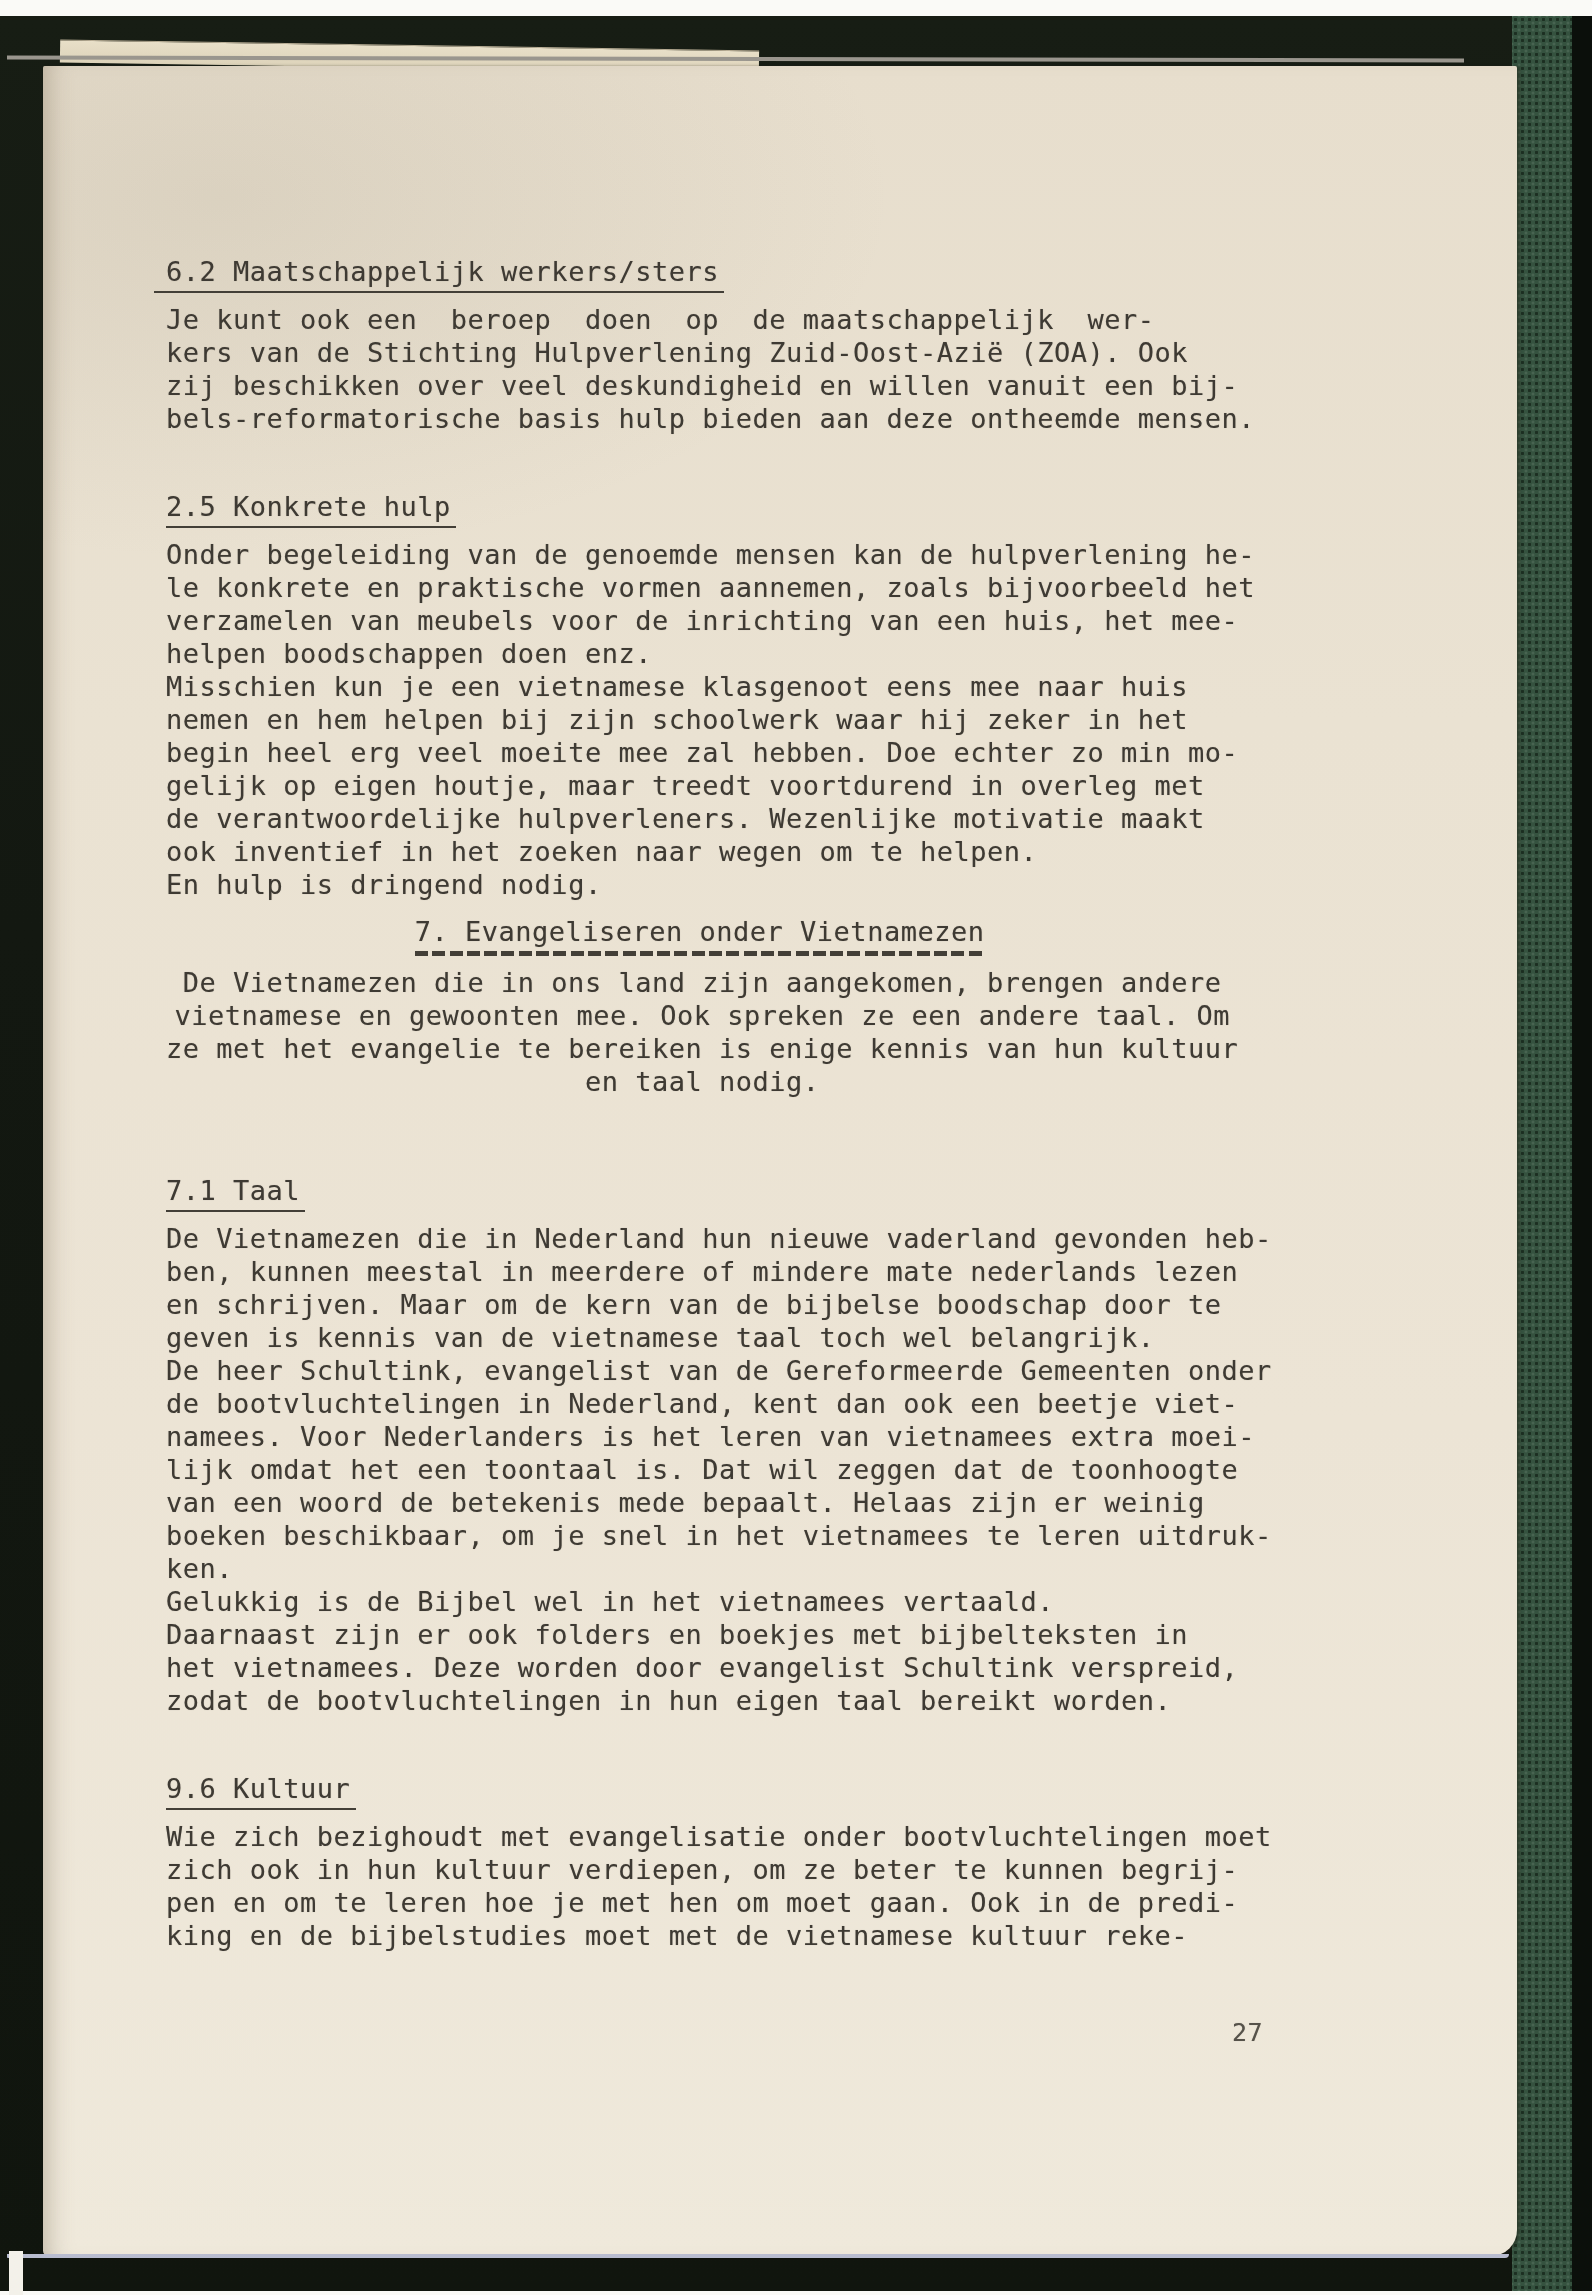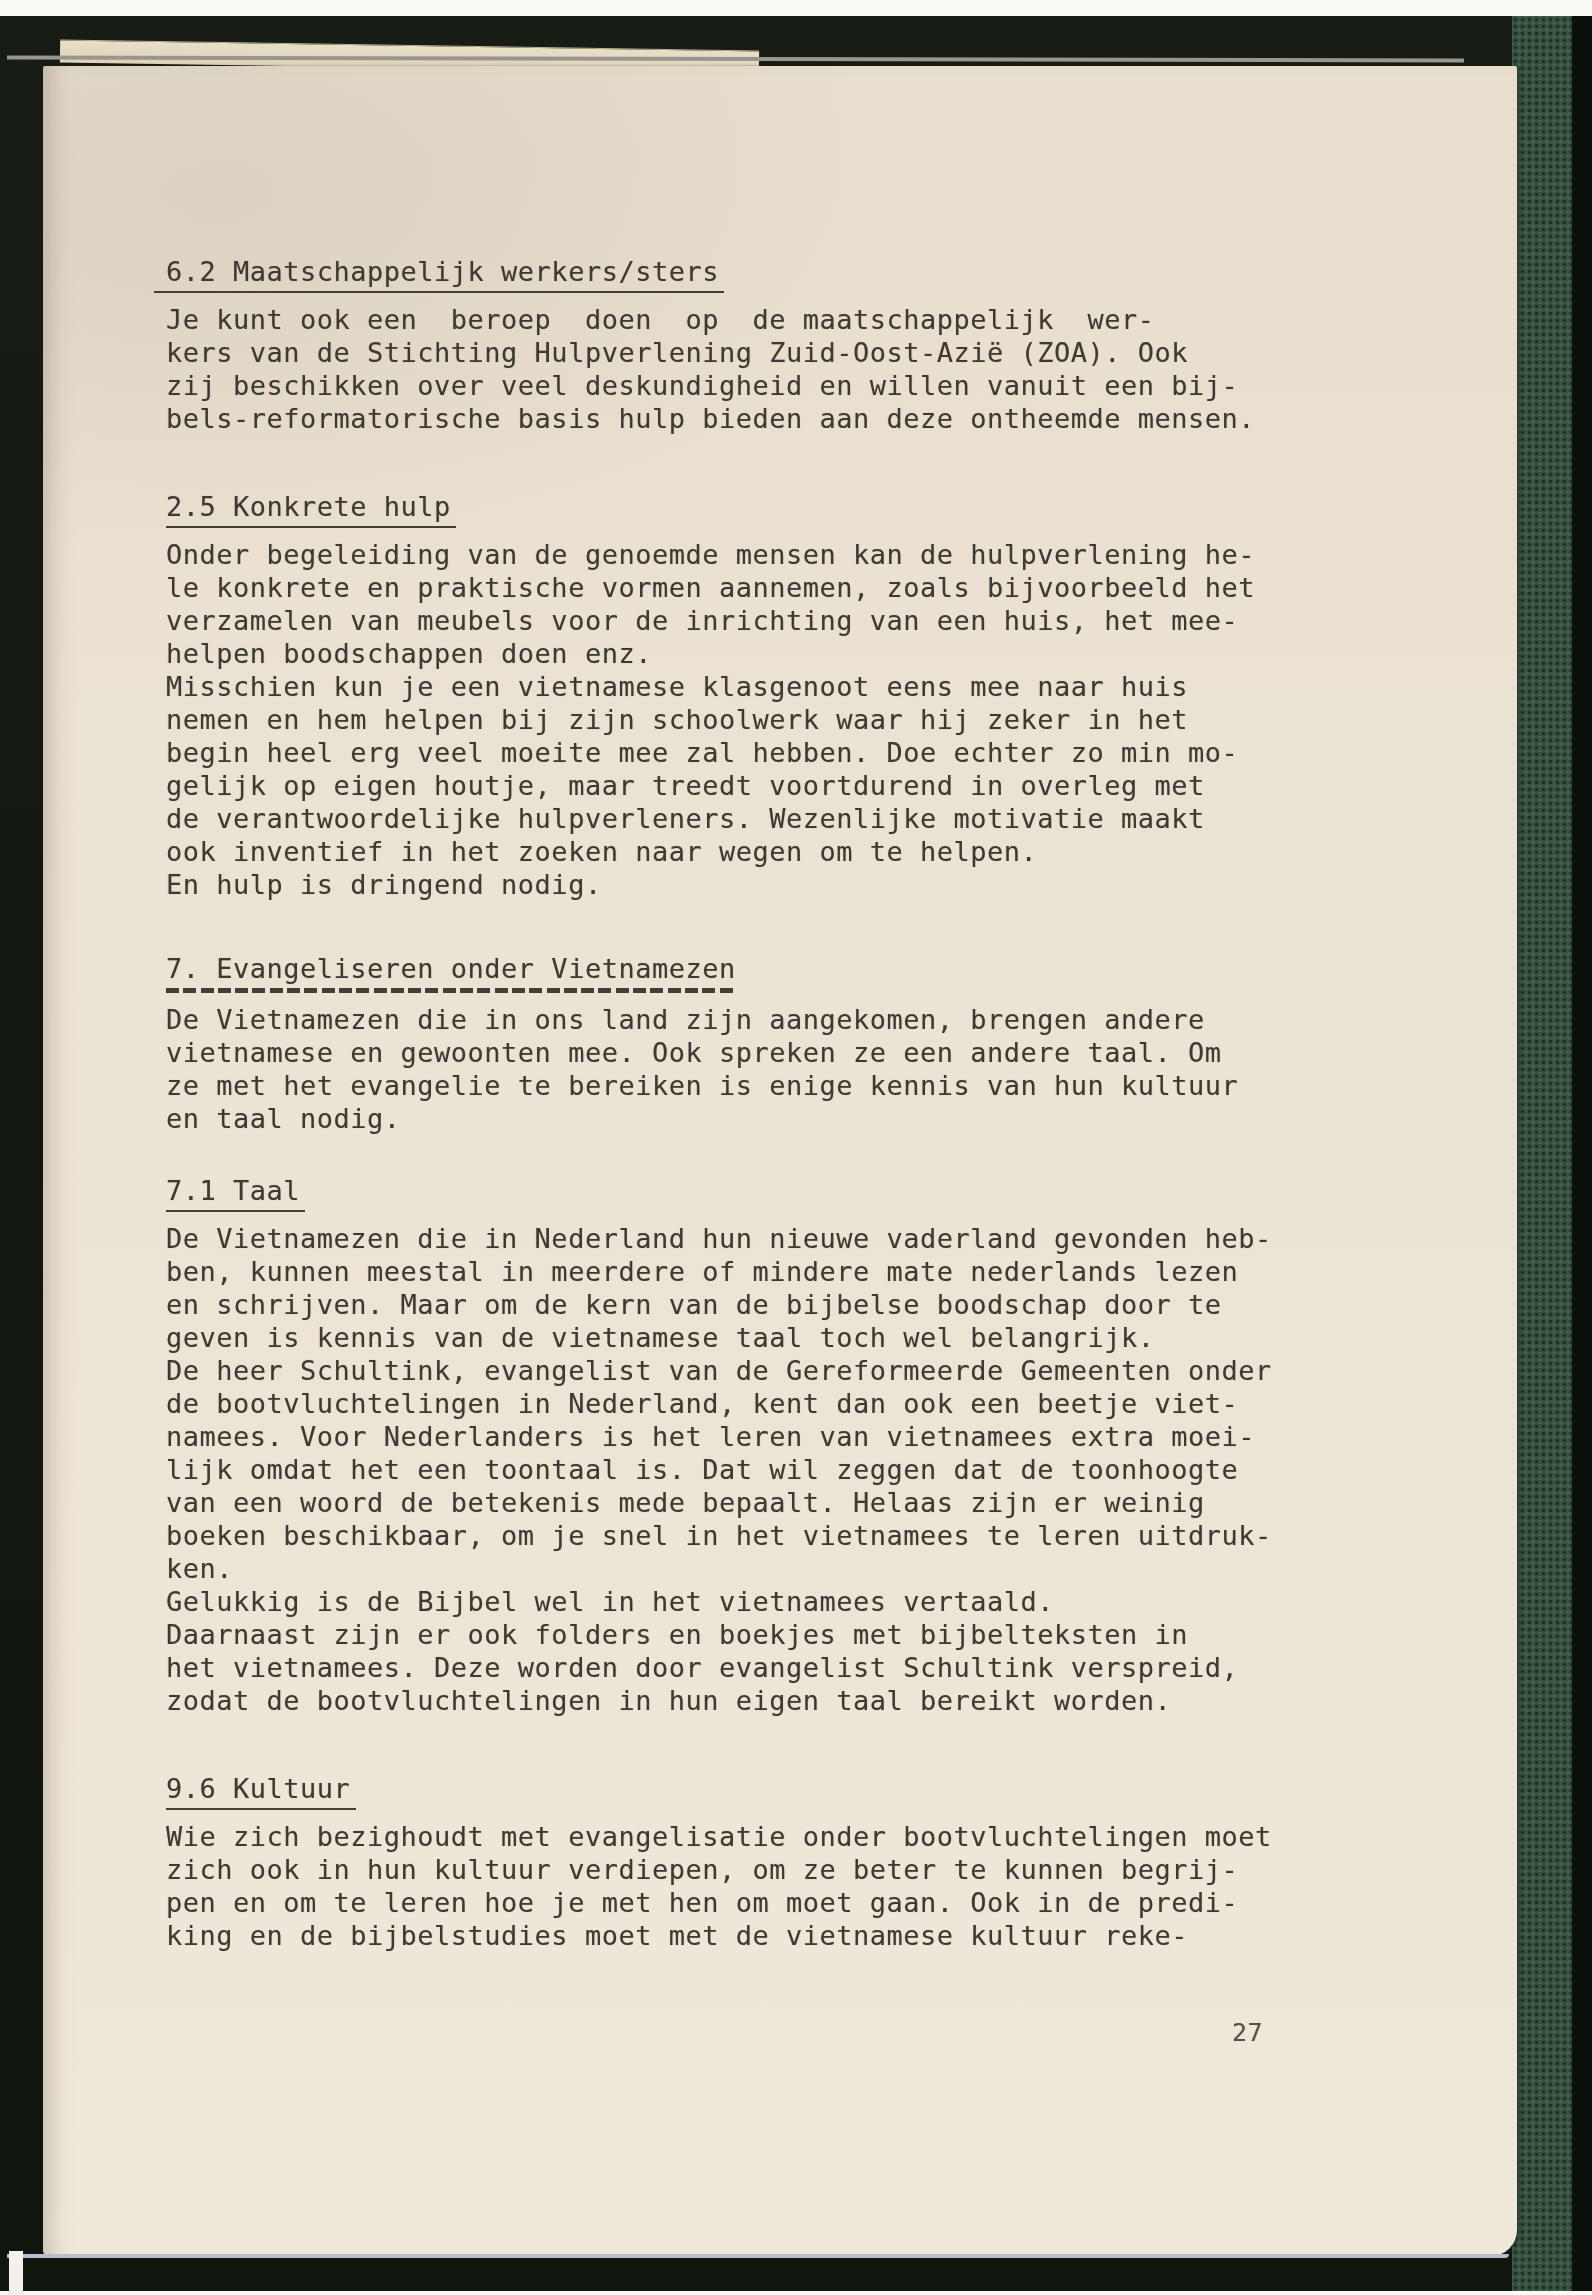--- a/index.html
+++ b/index.html
@@ -72,21 +72,21 @@
   .hd.dashed{border-bottom:none;padding-bottom:0;}
   .hd.dashed::after{
     content:"";display:block;height:4.3px;margin-top:4.3px;
     background:repeating-linear-gradient(90deg,#433f37 0 13px,transparent 13px 17.3px);
   }
   .para{
     margin:10.4px 0 0 0;white-space:pre-wrap;
     font-size:27px;line-height:33px;letter-spacing:0.5px;color:var(--ink);
     text-shadow:0 0 0.9px rgba(62,58,51,.32);
   }
-  .s62{top:190px;} .s63{top:425px;} .s7{top:887px;} .s71{top:1109px;} .s72{top:1707px;}
+  .s62{top:190px;} .s63{top:425px;} .s7{top:850px;text-align:center;} .s71{top:1109px;} .s72{top:1707px;}
   .pageno{
     position:absolute;left:1189px;top:1952px;
     font-size:25px;letter-spacing:0.5px;color:#56524a;
     text-shadow:0 0 0.9px rgba(86,82,74,.35);
   }
 </style>
 </head>
 <body>
 
 <div class="scan">

